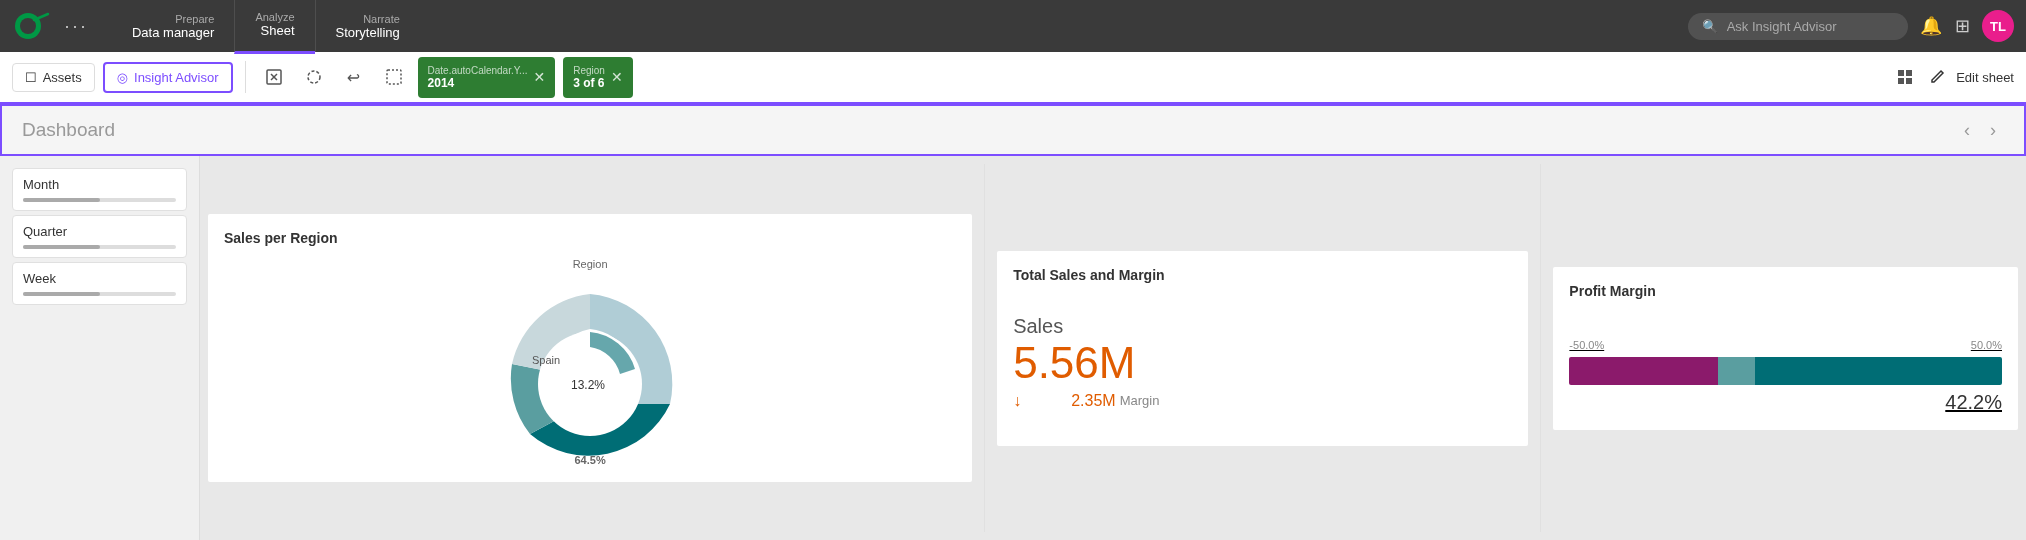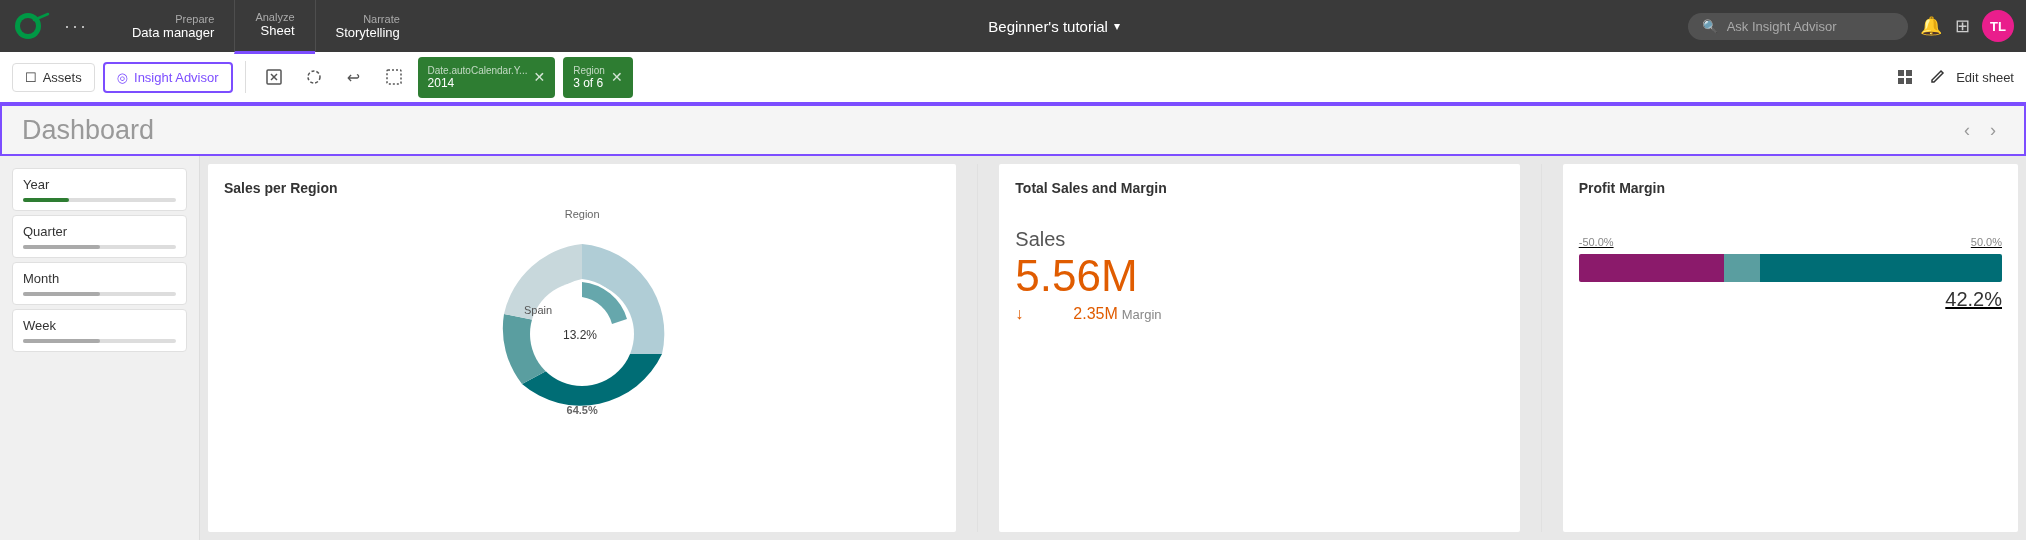--- a/index.html
+++ b/index.html
@@ -75,38 +75,38 @@
       border-radius: 4px;
     }
 
     .filter-chip {
       display: flex; align-items: center;
       background: #2e7d32; color: #fff;
       border-radius: 4px; padding: 4px 10px;
       font-size: 12px; gap: 6px; cursor: pointer; height: 41px;
     }
     .filter-chip .chip-label { font-size: 10px; color: rgba(255,255,255,0.7); }
-    .filter-chip .chip-value { font-size: 12px; font-weight: 400; }
+    .filter-chip .chip-value { font-size: 12px; font-weight: 700; }
     .filter-chip .chip-close { font-size: 14px; opacity: 0.8; }
 
     .toolbar-right { margin-left: auto; display: flex; align-items: center; gap: 8px; }
     .edit-sheet-btn {
       display: flex; align-items: center; gap: 11px;
       color: #333; font-size: 13px; cursor: pointer;
     }
 
     
     .sheet-title-bar {
       background: #f5f5f5; height: 52px;
       display: flex; align-items: center; padding: 0 20px;
       border: 2px solid #7c4dff; margin: 0;
       gap: 8px;
     }
     .sheet-title {
-      color: #999; font-size: 27px; font-weight: 300;
+      color: #999; font-size: 19px; font-weight: 300;
     }
     .sheet-nav { margin-left: auto; display: flex; gap: 4px; }
     .sheet-nav-btn { color: #999; font-size: 18px; cursor: pointer; padding: 4px 8px; }
 
     
     .main-content {
       display: flex; height: calc(540px - 52px - 52px - 52px);
       background: #e8e8e8;
     }
 
@@ -126,21 +126,21 @@
       height: 4px; background: #ddd; border-radius: 2px; position: relative;
     }
     .filter-bar-fill {
       height: 4px; border-radius: 2px; position: absolute; left: 0;
     }
     .filter-bar-fill.green { background: #2e7d32; }
     .filter-bar-fill.gray { background: #aaa; }
 
     
     .charts-area {
-      flex: 1; display: flex; gap: 13px; overflow: hidden;
+      flex: 1; display: flex; gap: 4px; overflow: hidden; align-items: center;
     }
 
     .chart-panel {
       background: #fff; margin: 8px; border-radius: 2px;
       padding: 16px; position: relative; overflow: hidden;
     }
     .chart-panel.sales-region { flex: 2.2; }
     .chart-panel.total-sales { flex: 1.5; }
     .chart-panel.profit-margin { flex: 1.3; }
 
@@ -190,24 +190,20 @@
   </div>
   <div class="nav-item" style="border-bottom:3px solid #7c4dff;">
     <span class="nav-sub">Analyze</span>
     <span class="nav-main" style="color:#fff;">Sheet</span>
   </div>
   <div class="nav-item">
     <span class="nav-sub">Narrate</span>
     <span class="nav-main">Storytelling</span>
   </div>
 
-  <div class="center-title">
-    <span>Beginner's tutorial</span>
-    <span class="chevron">▾</span>
-  </div>
 
   <div class="right-nav">
     <div class="search-bar">
       <span>🔍</span>
       <span style="color:#aaa;font-size:13px;">Ask Insight Advisor</span>
     </div>
     <div class="icon-btn">🔔</div>
     <div class="icon-btn">⊞</div>
     <div class="avatar">TL</div>
   </div>
@@ -283,33 +279,27 @@
   <div class="sheet-nav">
     <div class="sheet-nav-btn">‹</div>
     <div class="sheet-nav-btn">›</div>
   </div>
 </div>
 
 <div class="main-content">
 
   <div class="left-panel">
     <div class="filter-item">
-      <div class="label">Year</div>
+      <div class="label">Month</div>
       <div class="filter-bar-track">
-        <div class="filter-bar-fill green" style="width:30%;"></div>
+        <div class="filter-bar-fill gray" style="width:50%;"></div>
       </div>
     </div>
     <div class="filter-item">
       <div class="label">Quarter</div>
-      <div class="filter-bar-track">
-        <div class="filter-bar-fill gray" style="width:50%;"></div>
-      </div>
-    </div>
-    <div class="filter-item">
-      <div class="label">Month</div>
       <div class="filter-bar-track">
         <div class="filter-bar-fill gray" style="width:50%;"></div>
       </div>
     </div>
     <div class="filter-item">
       <div class="label">Week</div>
       <div class="filter-bar-track">
         <div class="filter-bar-fill gray" style="width:50%;"></div>
       </div>
     </div>

